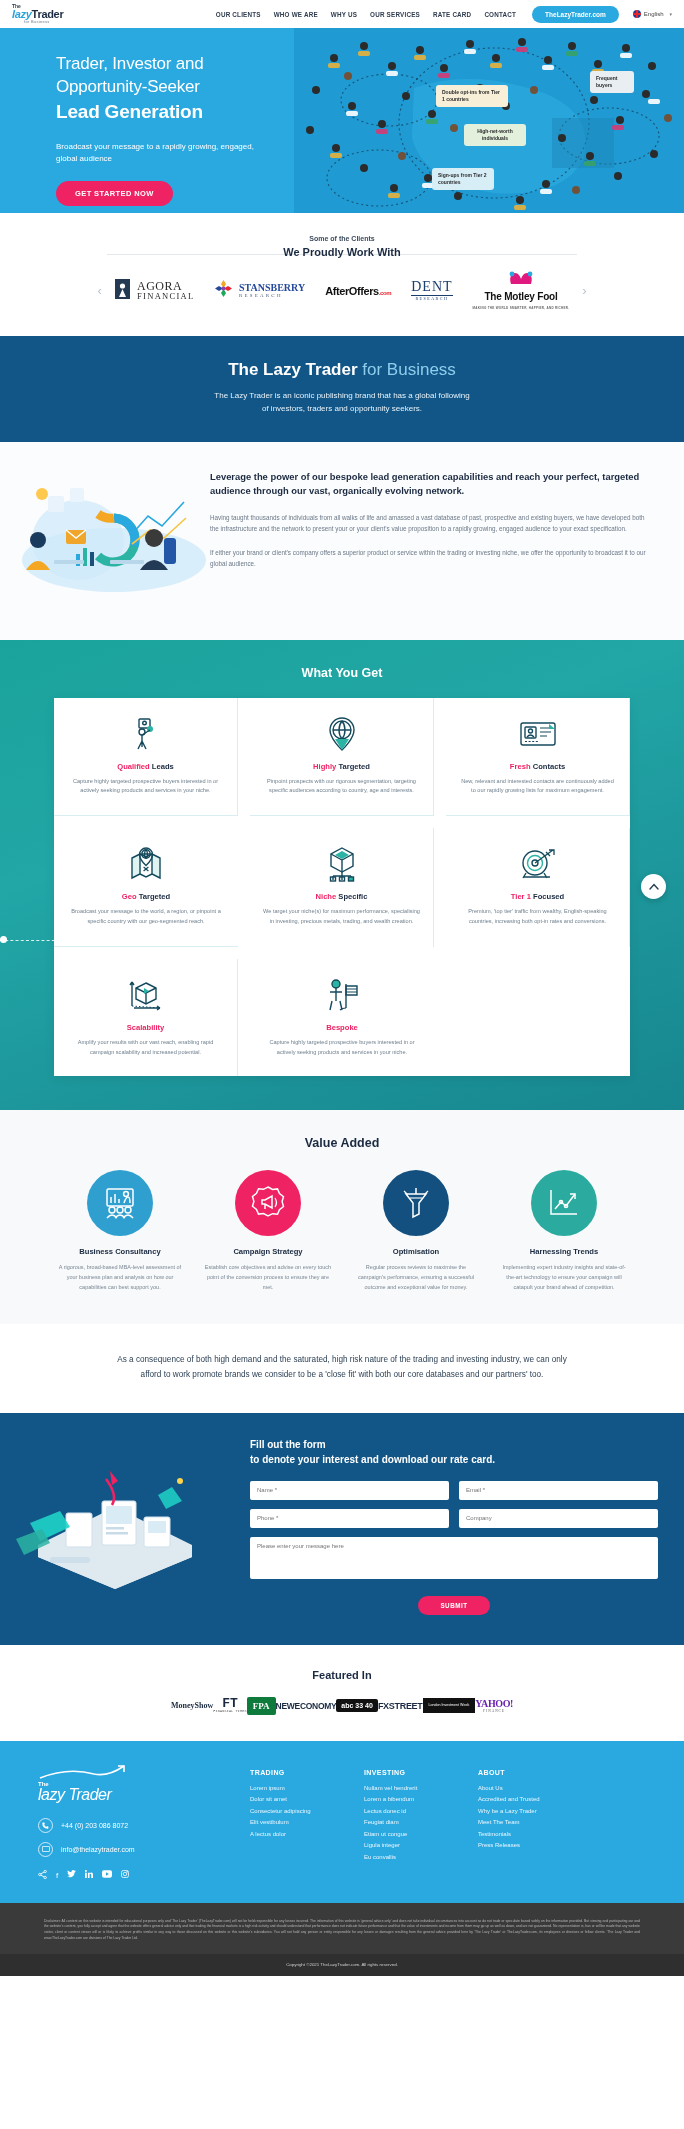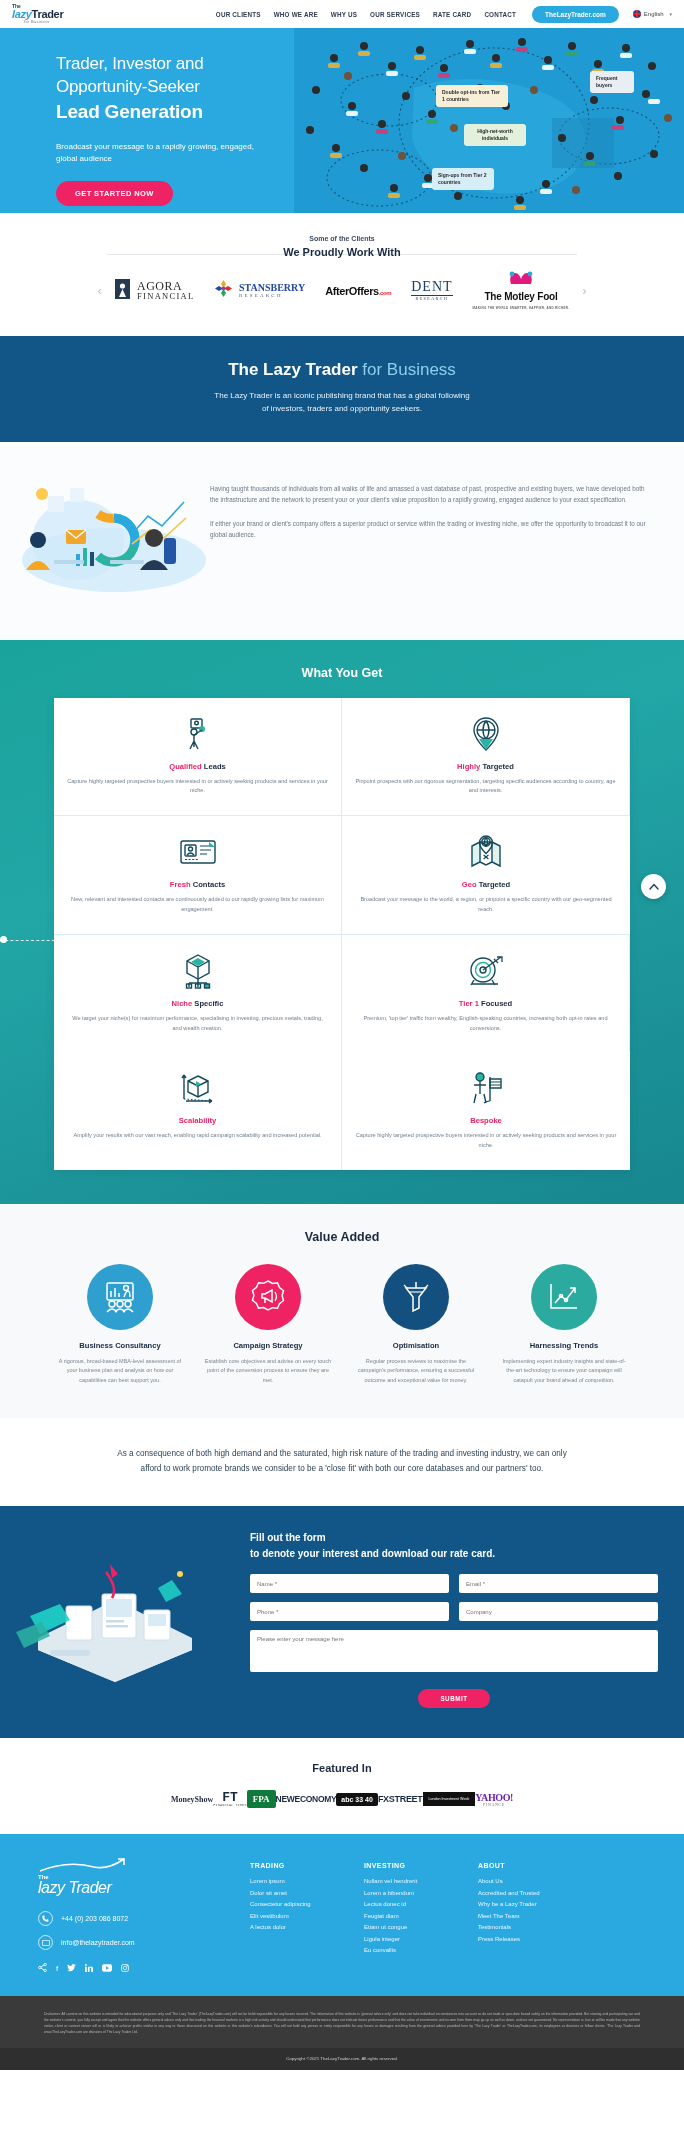--- a/index.html
+++ b/index.html
@@ -73,21 +73,21 @@
   .lev { background:#fbfcfd; padding:28px 0 38px; display:flex; align-items:flex-start;}
   .lev-art { width:210px; flex:none; padding-left:14px; padding-top:8px;}
   .lev-txt { padding-right:38px; }
   .lev-txt h3 { font-size:9.4px; font-weight:800; color:#1b2a41; line-height:1.55;}
   .lev-txt p { margin-top:13px; font-size:6.3px; color:#6b7888; line-height:1.75;}
 
   
   .wyg { background:#26a5a5; position:relative; padding:26px 0 34px; overflow:hidden;}
   .wyg-grad { position:absolute; inset:0; background:linear-gradient(160deg,#1aa39c 0%,#22a6a6 35%,#17868f 100%); }
   .wyg h2 { position:relative; text-align:center; color:#fff; font-size:12.5px; font-weight:800; margin-bottom:18px;}
-  .grid { position:relative; width:576px; margin:0 auto; background:#fff; display:grid; grid-template-columns:repeat(2,1fr); box-shadow:0 2px 10px rgba(0,0,0,.08);}
+  .grid { position:relative; width:576px; margin:0 auto; background:#fff; display:grid; grid-template-columns:repeat(3,1fr); box-shadow:0 2px 10px rgba(0,0,0,.08);gap:12px;}
   .cell { padding:17px 13px 19px; text-align:center; border-right:1px solid #d9eef0; border-bottom:1px solid #d9eef0;}
   .cell:nth-child(4n){border-right:none;}
   .cell:nth-child(n+5){border-bottom:none;}
   .cell .ic { height:38px; display:flex; align-items:center; justify-content:center; margin-bottom:9px;}
   .cell h4 { font-size:7.6px; font-weight:800; color:#1b2a41; margin-bottom:6px;}
   .cell h4 .pink { color:#ef2263; }
   .cell p { font-size:5.6px; color:#70808f; line-height:1.75;}
   .scroll-top { position:absolute; right:18px; top:234px; width:25px; height:25px; border-radius:50%; background:#fff; box-shadow:0 2px 6px rgba(0,0,0,.18); display:flex; align-items:center; justify-content:center; z-index:9; cursor:pointer;}
   .dash-l { position:absolute; left:0; top:300px; width:60px; border-top:1.4px dashed #fff; opacity:.85;}
   .dot-l { position:absolute; left:0px; top:296px; width:7px; height:7px; border-radius:50%; background:#fff;}
@@ -378,20 +378,21 @@
         <g>
             <circle cx="140" cy="60" r="9" fill="#3a3a3a"></circle>
             <path d="M126 92 q14 -20 28 0 Z" fill="#223a55"></path>
             <rect x="150" y="60" width="12" height="26" rx="3" fill="#2456a8"></rect>
           </g>
         <rect x="96" y="82" width="34" height="4" rx="1" fill="#b9d7ea"></rect>
         <rect x="40" y="82" width="30" height="4" rx="1" fill="#b9d7ea"></rect>
       </svg>
     </div>
     <div class="lev-txt">
+      <h3>Leverage the power of our bespoke lead generation capabilities and reach your perfect, targeted audience through our vast, organically evolving network.</h3>
       <p>Having taught thousands of individuals from all walks of life and amassed a vast database of past, prospective and existing buyers, we have developed both the infrastructure and the network to present your or your client's value proposition to a rapidly growing, engaged audience to your exact specification.</p>
       <p>If either your brand or client's company offers a superior product or service within the trading or investing niche, we offer the opportunity to broadcast it to our global audience.</p>
     </div>
   </div>
 
   <div class="wyg">
     <div class="wyg-grad"></div>
     <div class="dot-l"></div>
     <div class="dash-l"></div>
     <h2>What You Get</h2>

